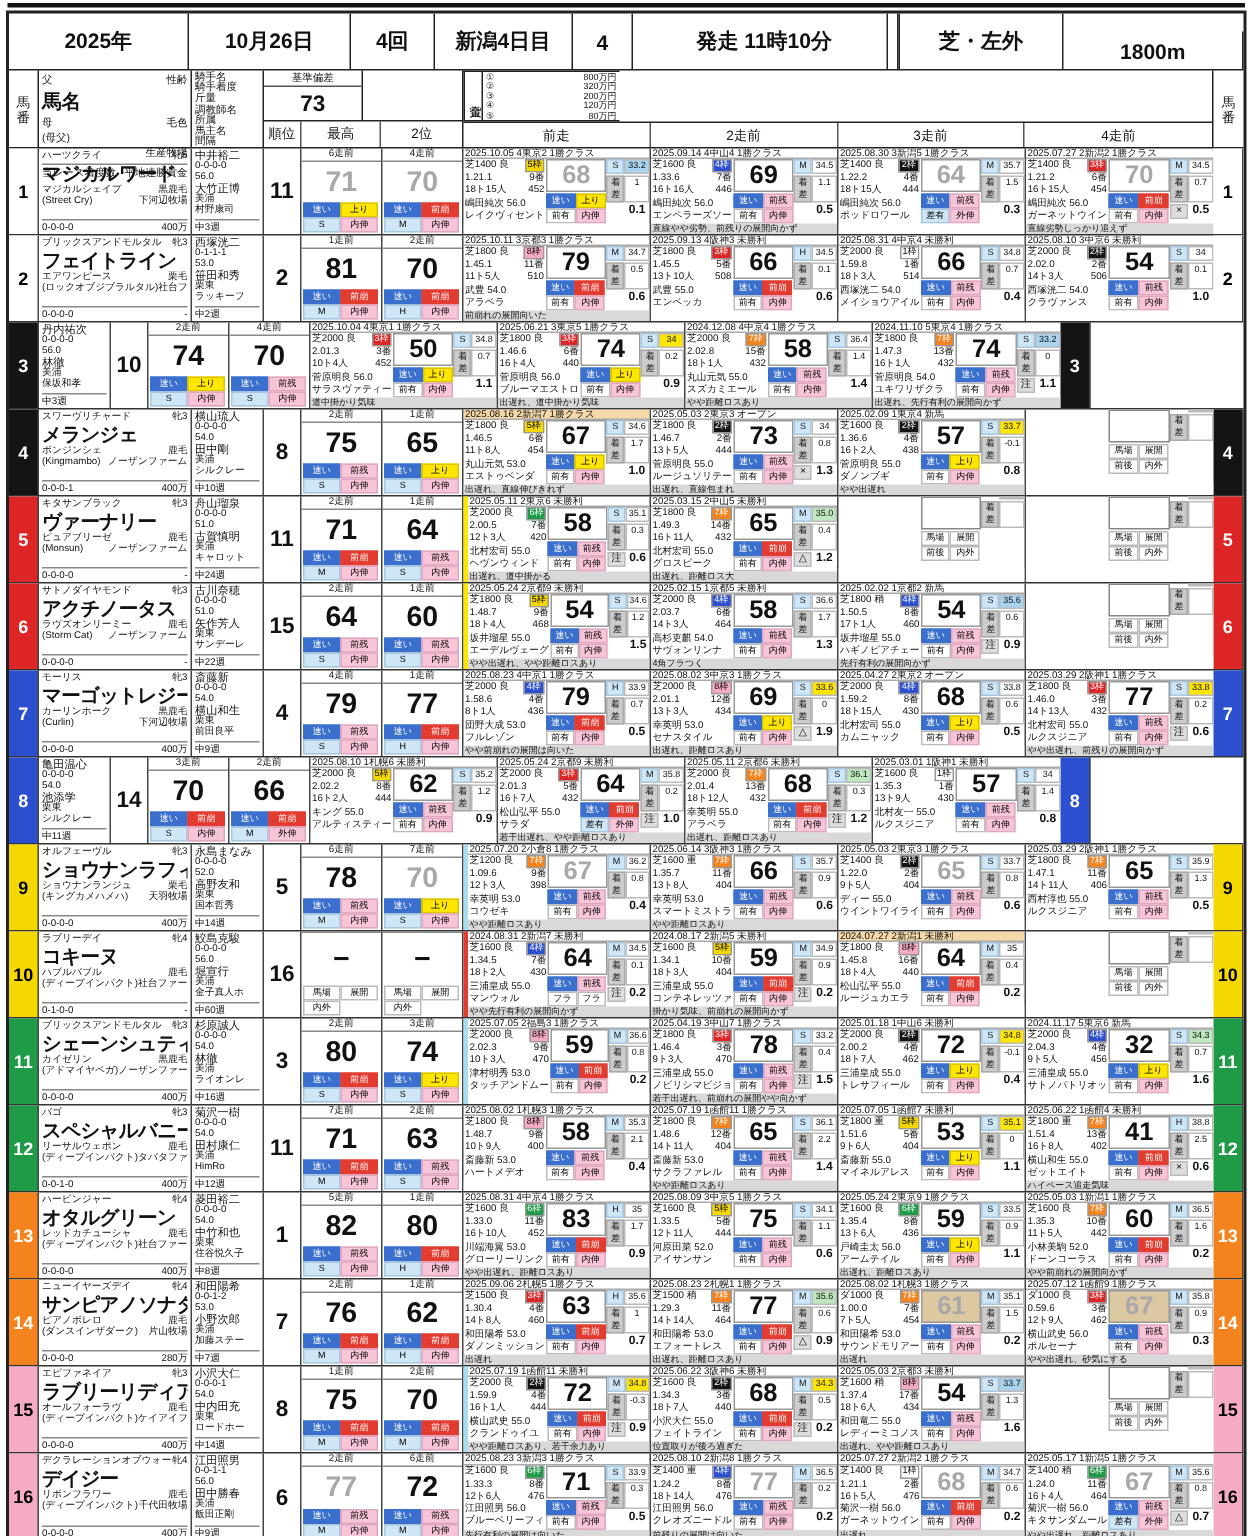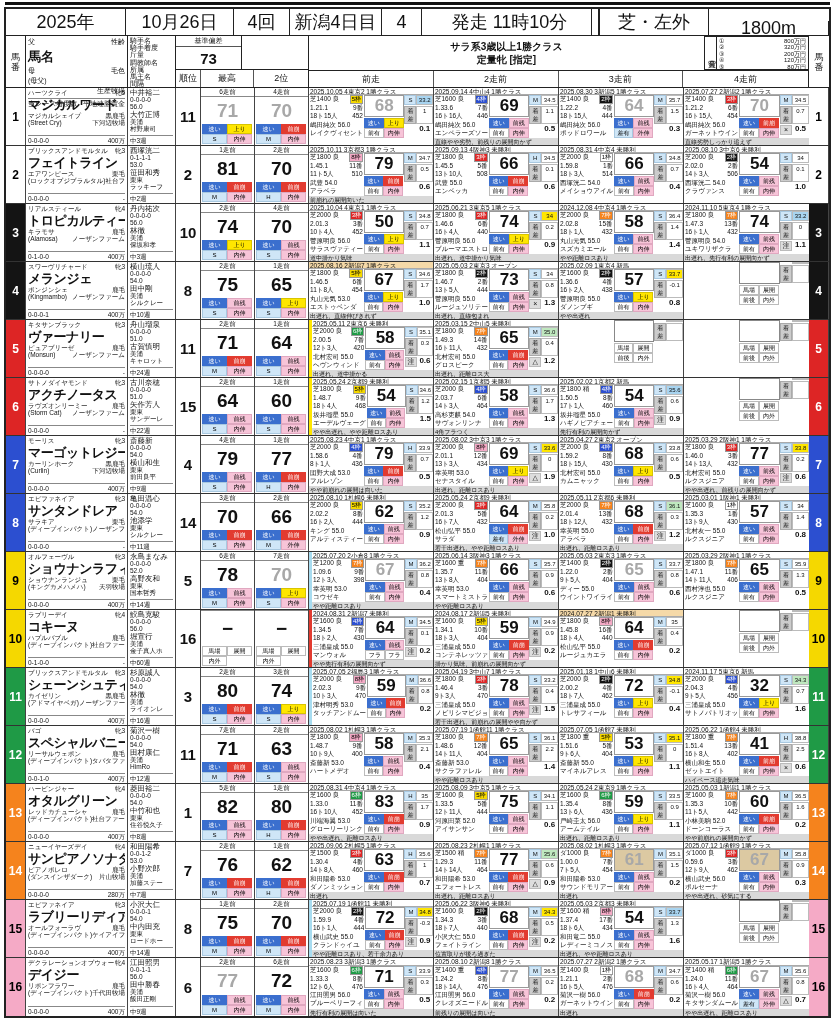--- a/index.html
+++ b/index.html
@@ -1,21 +1,21 @@
 <!DOCTYPE html>
 <html><head>
 <meta charset="utf-8">
 <style>
   html,body{margin:0;padding:0;background:#fff;}
   body{width:835px;height:1024px;font-family:"Liberation Sans","DejaVu Sans",sans-serif;color:#111;-webkit-font-smoothing:none;}
   *{box-sizing:border-box;}
   .topline{height:3px;background:#111;margin:2px 5px 2px 5px;}
   .sheet{width:827px;margin:0 4px;border:2px solid #222;background:#fff;}
   
-  .tbar{display:flex;height:27px;border-bottom:1px solid #222;font-size:18px;font-weight:normal;}
+  .tbar{display:flex;height:38px;border-bottom:1px solid #222;font-size:14px;font-weight:bold;}
   .tbar>div{border-right:1px solid #222;display:flex;align-items:center;justify-content:center;white-space:nowrap;}
   .tb-year{width:120px}.tb-date{width:108px}.tb-meet{width:56px}.tb-day{width:92px}.tb-no{width:40px}
   .tb-start{width:170px;justify-content:flex-start;padding-left:6px;}
   .tb-sp{flex:1;border-right:none;}
   .tb-course{width:110px;border-left:1px solid #222;}
   .tb-dist{width:120px;border-right:none;margin-top:12px;}
   
   .hband{display:flex;height:52px;border-bottom:1px solid #222;font-size:7px;}
   .hband>div{border-right:1px solid #222;}
   .h-wk{width:20px;display:flex;flex-direction:column;align-items:center;justify-content:center;font-size:9px;line-height:10px;}
@@ -162,24 +162,20 @@
         </div>
       </div>
       <div class="h-sub">
         <div class="c1">順位</div>
         <div class="c2">最高</div>
         <div class="c3">2位</div>
       </div>
     </div>
     <div class="h-races">
       <div class="h-rtop">
-        <div class="clsblock">
-          <div>サラ系3歳以上1勝クラス</div>
-          <div>定量牝 [指定]</div>
-        </div>
         <div class="prize">
           <div class="plab">賞金</div>
           <div class="plist">
               <div>
                 <span>①</span>
                 <span>800万円</span>
               </div>
               <div>
                 <span>②</span>
                 <span>320万円</span>
@@ -702,39 +698,20 @@
         </div>
       </div>
       <div class="rc-note"></div>
     </div>
   </div>
         </div>
     <div class="wkcol wk1">2</div>
   </div>
       <div class="row">
     <div class="wkcol wk2">3</div>
-    <div class="ped">
-      <div class="pl1">
-            <span>リアルスティール</span>
-            <span>牝4</span>
-          </div>
-      <div class="hname">トロピカルティー</div>
-      <div class="pl1">
-            <span>キラモサ</span>
-            <span>鹿毛</span>
-          </div>
-      <div class="pl1">
-            <span>(Alamosa)</span>
-            <span>ノーザンファーム</span>
-          </div>
-      <div class="pl2">
-            <span>0-1-0-0</span>
-            <span>400万</span>
-          </div>
-    </div>
     <div class="jk">
       <div class="jname">丹内祐次</div>
       <div>0-0-0-0</div>
       <div>56.0</div>
       <div class="jname">林徹</div>
       <div>美浦</div>
       <div>保坂和孝</div>
       <div class="itv">中3週</div>
     </div>
     <div class="rank">10</div>
@@ -1933,39 +1910,20 @@
         </div>
       </div>
       <div class="rc-note">やや出遅れ、前残りの展開向かず</div>
     </div>
   </div>
         </div>
     <div class="wkcol wk4">7</div>
   </div>
       <div class="row">
     <div class="wkcol wk4">8</div>
-    <div class="ped">
-      <div class="pl1">
-            <span>エピファネイア</span>
-            <span>牝3</span>
-          </div>
-      <div class="hname">サンタンドレア</div>
-      <div class="pl1">
-            <span>サラキア</span>
-            <span>栗毛</span>
-          </div>
-      <div class="pl1">
-            <span>(ディープインパクト)</span>
-            <span>ノーザンファーム</span>
-          </div>
-      <div class="pl2">
-            <span>0-0-0-0</span>
-            <span>-</span>
-          </div>
-    </div>
     <div class="jk">
       <div class="jname">亀田温心</div>
       <div>0-0-0-0</div>
       <div>54.0</div>
       <div class="jname">池添学</div>
       <div>栗東</div>
       <div>シルクレー</div>
       <div class="itv">中11週</div>
     </div>
     <div class="rank">14</div>

